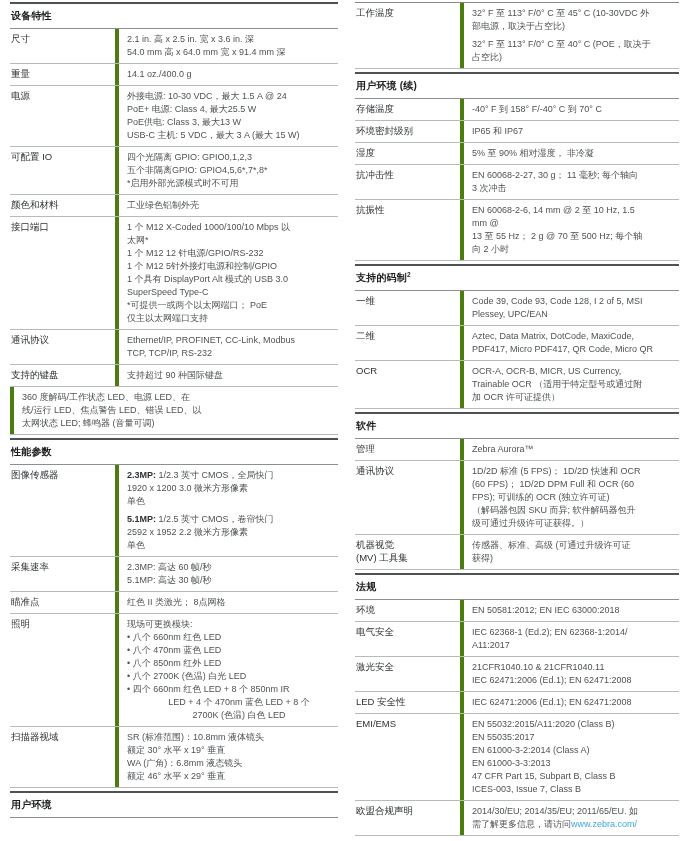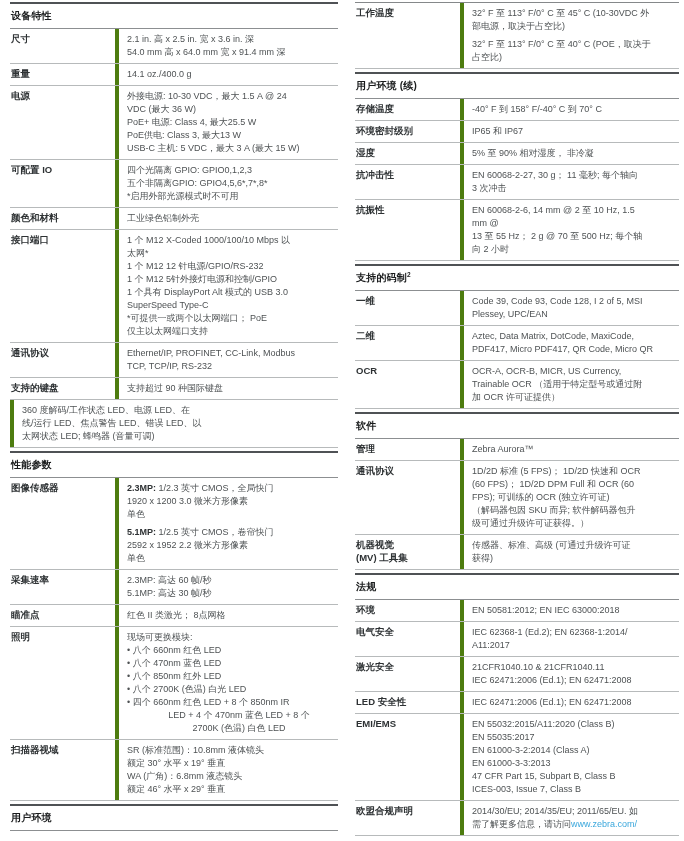--- a/index.html
+++ b/index.html
@@ -19,21 +19,21 @@
   .sec-title{
     font-size:10px;font-weight:bold;color:#1a1c1d;
     padding:5px 0 5px 1px;border-bottom:1px solid #8c8f91;
     letter-spacing:0.2px;
   }
   .sec-title sup{font-size:6.5px;}
   .row{display:flex;border-bottom:1px solid #b7babb;align-items:stretch;}
   .row:last-child{border-bottom:1px solid #b7babb;}
   .lab{
     flex:0 0 100px;width:100px;
-    font-size:9.5px;font-weight:bold;color:#2e3234;
+    font-size:9.5px;font-weight:normal;color:#2e3234;
     padding:4px 4px 4px 1px;line-height:12.5px;white-space:pre-line;
   }
   .val{
     flex:1;border-left:4px solid #4d7c0f;
     padding:4px 2px 4px 8px;
     font-size:9px;line-height:13px;color:#4e5254;
   }
   .para.gap{margin-top:5px;}
   .ln{min-height:13px;}
   .ln.ind{padding-left:15px;text-align:center;}
@@ -62,21 +62,20 @@
             <div class="para">
               <div class="ln">14.1 oz./400.0 g</div>
             </div>
           </div>
         </div>
         <div class="row">
           <div class="lab">电源</div>
           <div class="val">
             <div class="para">
               <div class="ln">外接电源: 10-30 VDC，最大 1.5 A @ 24</div>
-              <div class="ln">VDC (最大 36 W)</div>
               <div class="ln">PoE+ 电源: Class 4, 最大25.5 W</div>
               <div class="ln">PoE供电: Class 3, 最大13 W</div>
               <div class="ln">USB-C 主机: 5 VDC，最大 3 A (最大 15 W)</div>
             </div>
           </div>
         </div>
         <div class="row">
           <div class="lab">可配置 IO</div>
           <div class="val">
             <div class="para">

